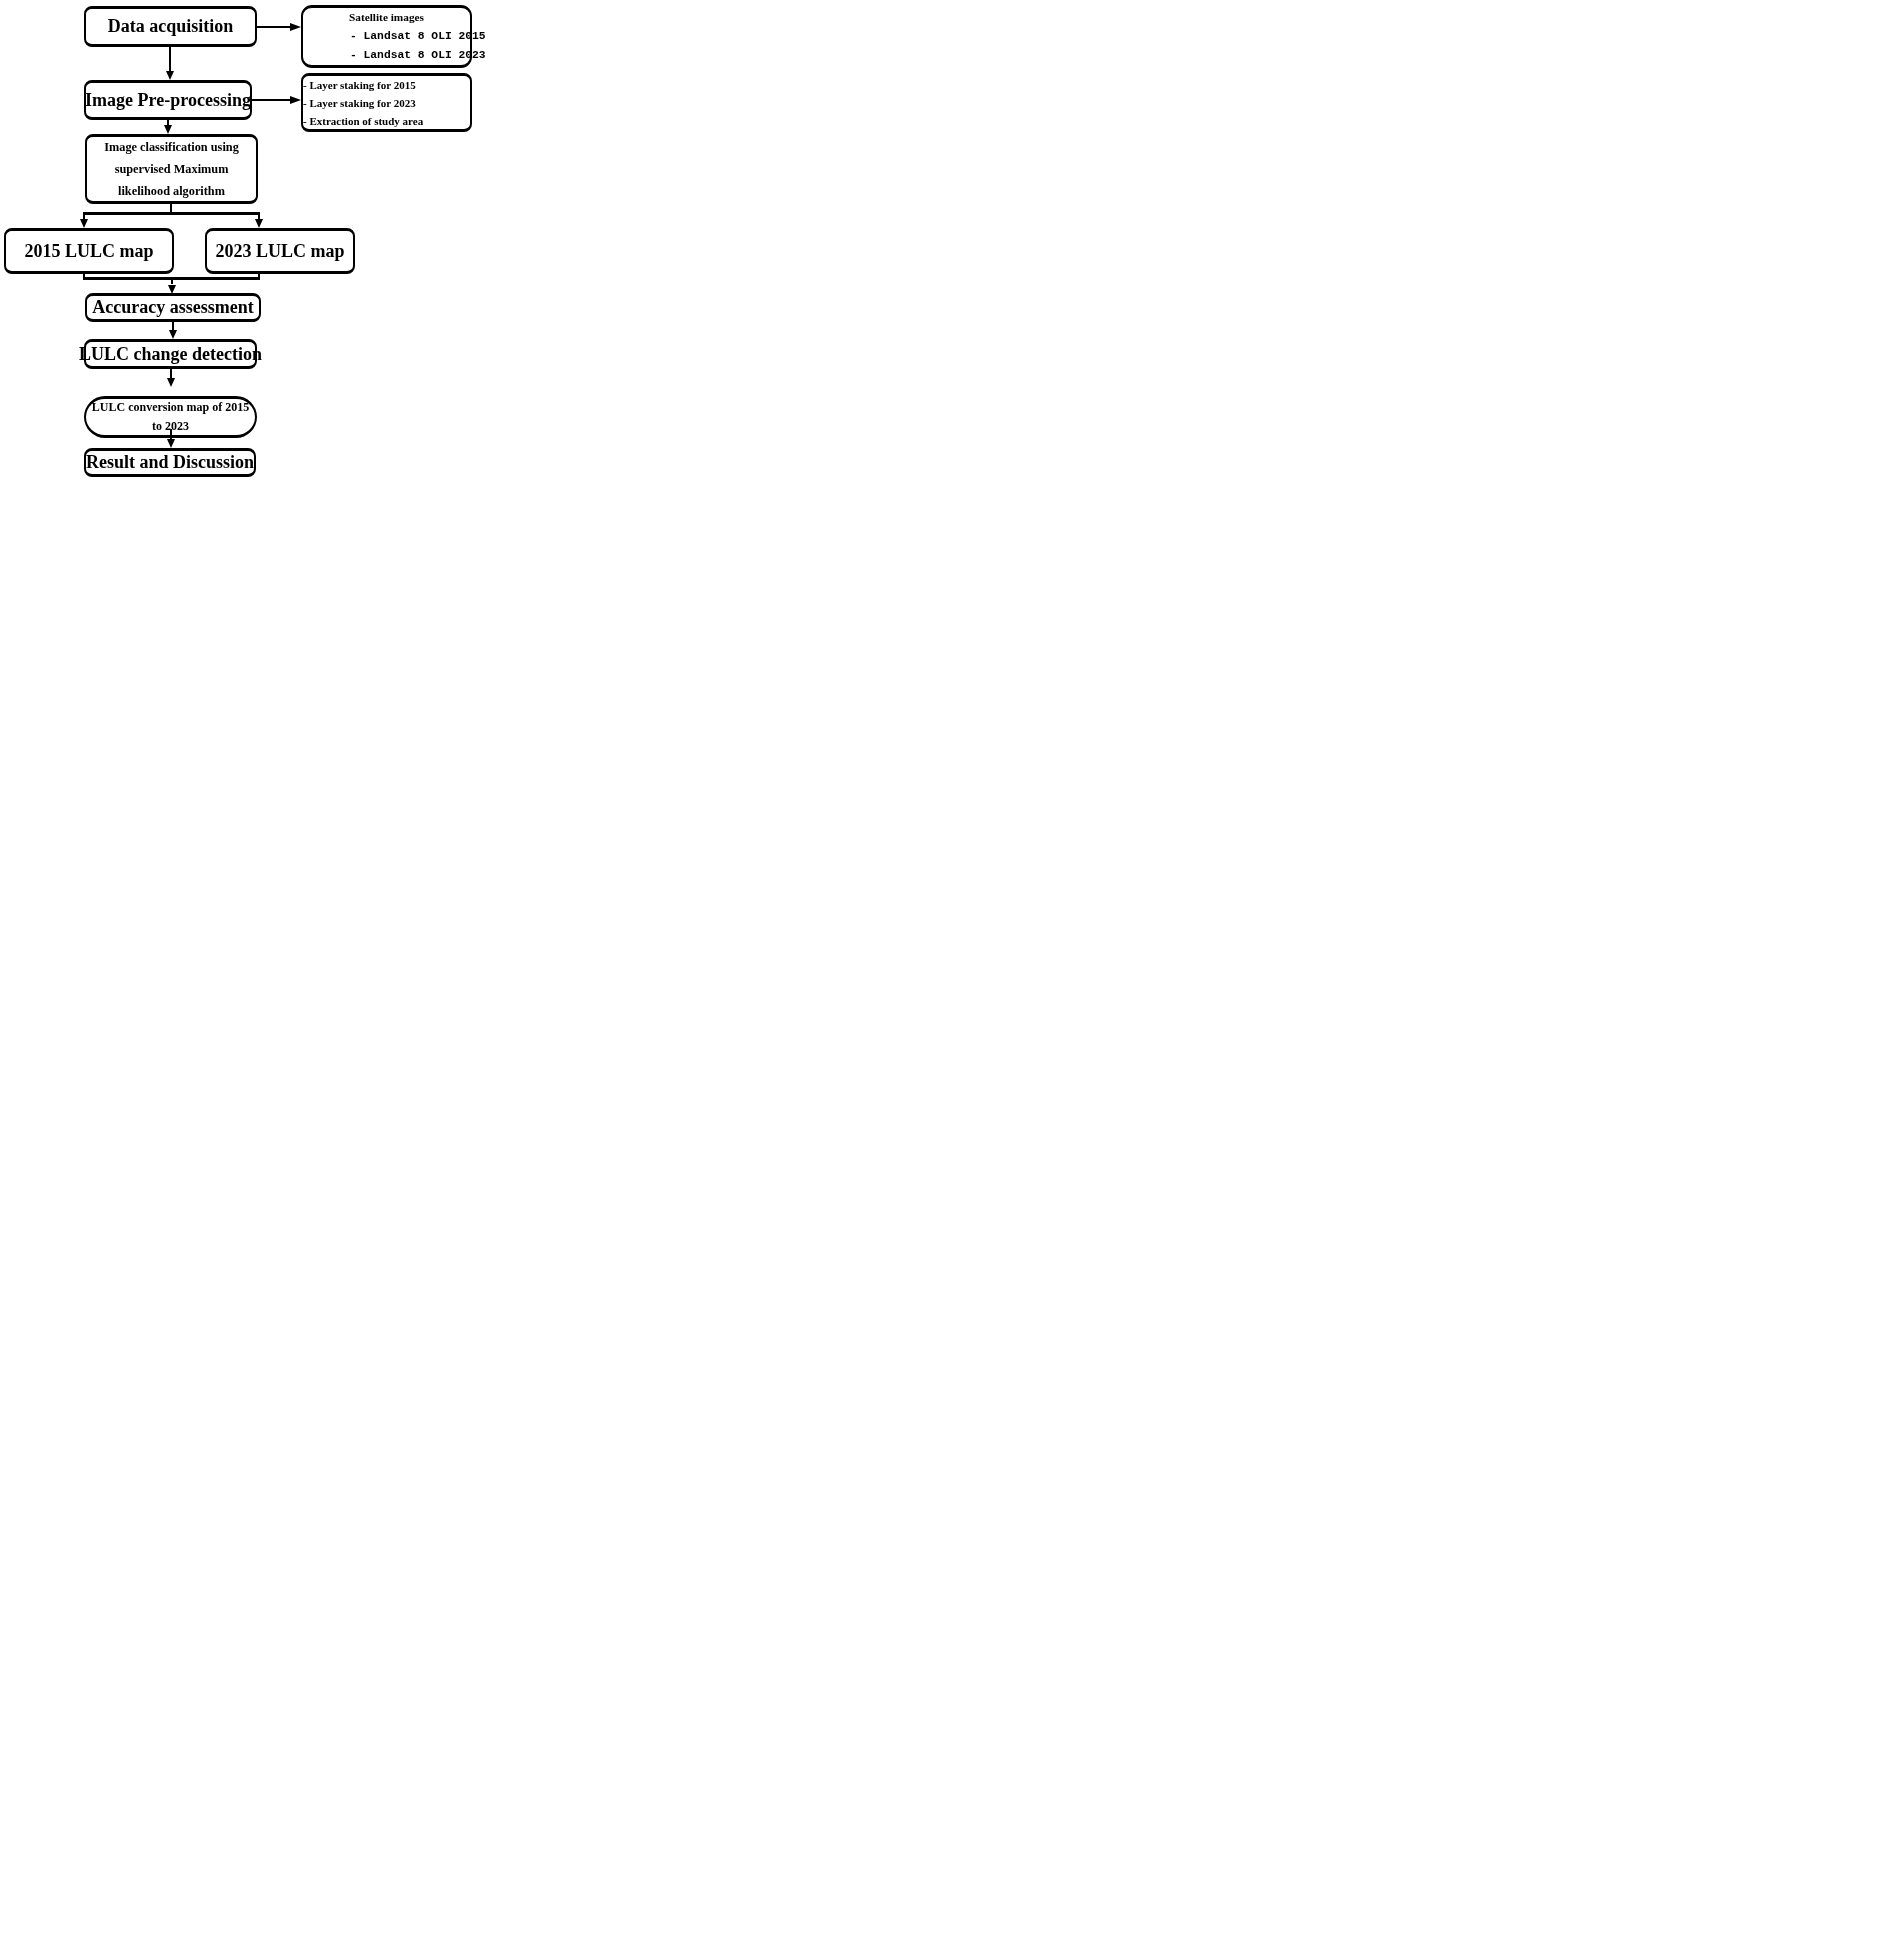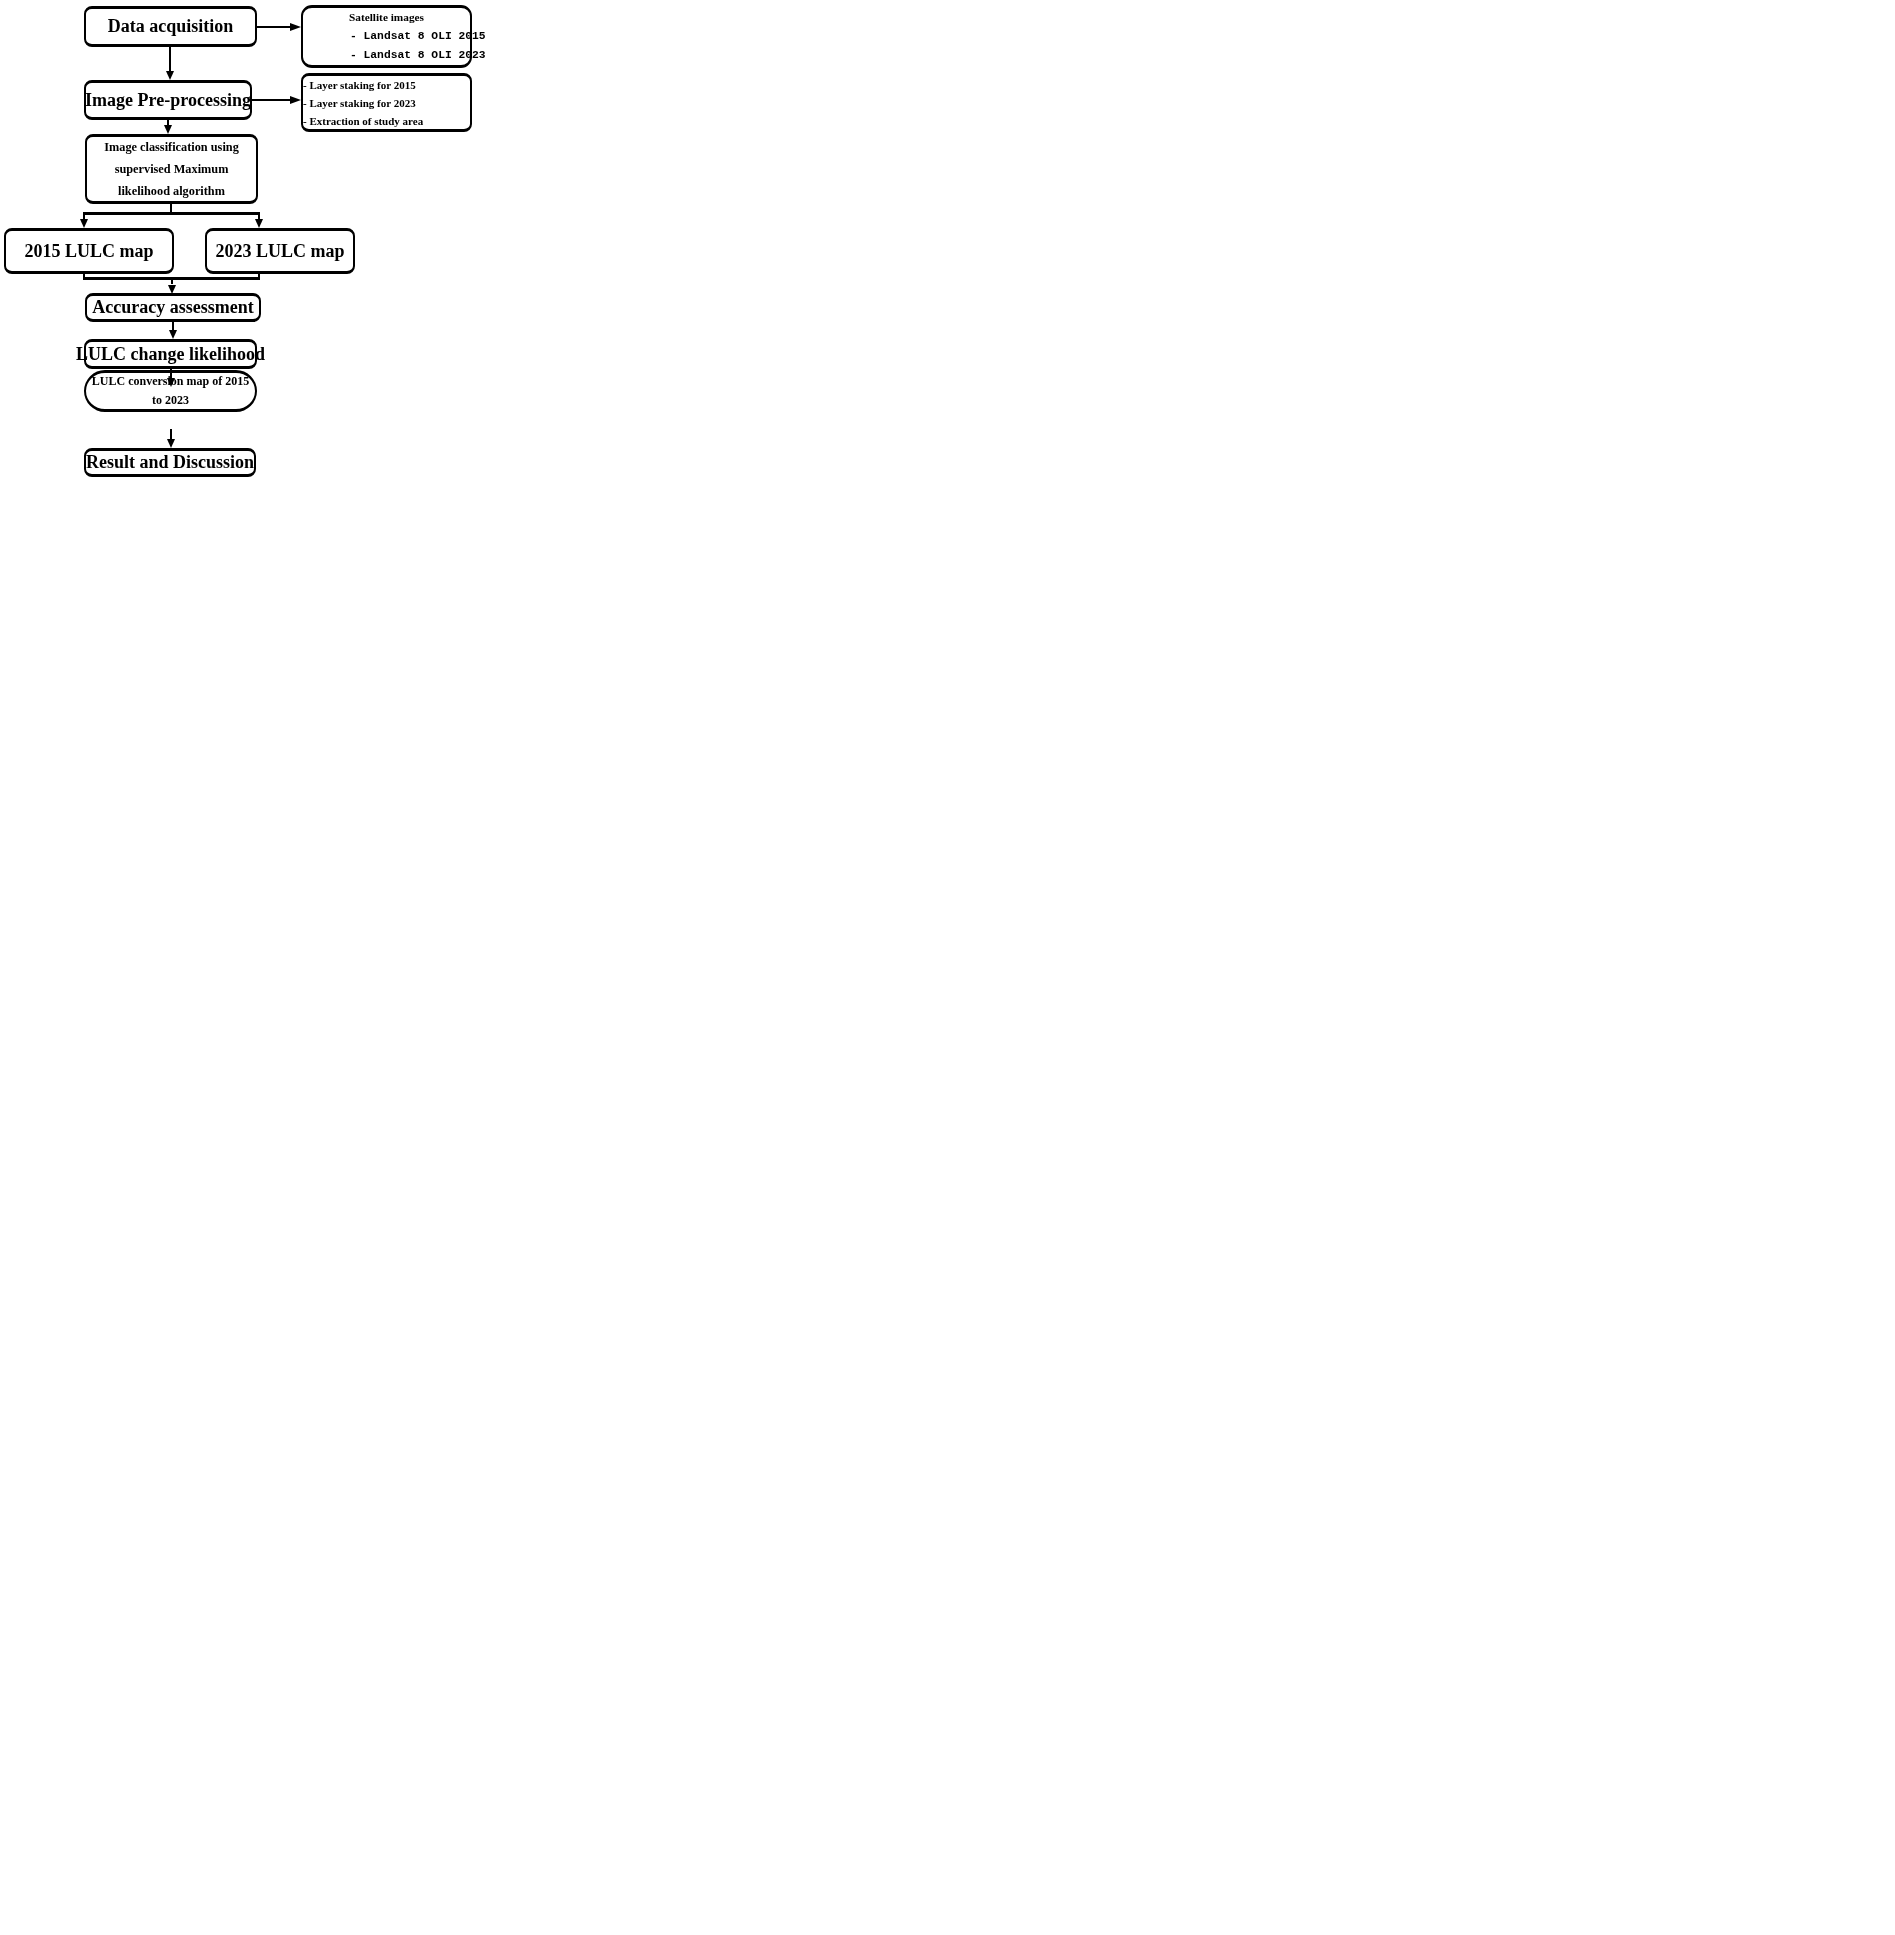--- a/index.html
+++ b/index.html
@@ -94,24 +94,24 @@
 
   <div class="node" style="left:205px; top:228px; width:150px; height:46px;">
     <div class="line">2023 LULC map</div>
   </div>
 
   <div class="node" style="left:85px; top:293px; width:176px; height:29px;">
     <div class="line">Accuracy assessment</div>
   </div>
 
   <div class="node" style="left:84px; top:339px; width:173px; height:30px;">
-    <div class="line">LULC change likelihood</div>
+    <div class="line">LULC change detection</div>
   </div>
 
-  <div class="node" id="node-conversion" style="left:84px; top:370px; width:173px; height:42px;border-radius:21px;">
+  <div class="node" id="node-conversion" style="left:84px; top:396px; width:173px; height:42px;border-radius:21px;">
     <div class="line">LULC conversion map of 2015</div>
     <div class="line">to 2023</div>
   </div>
 
   <div class="node" style="left:84px; top:448px; width:172px; height:29px;">
     <div class="line">Result and Discussion</div>
   </div>
 
   <div class="vline" style="left:169px; top:47px; height:24px;"></div>
   <div class="arr-down" style="left:166px; top:71px;"></div>

